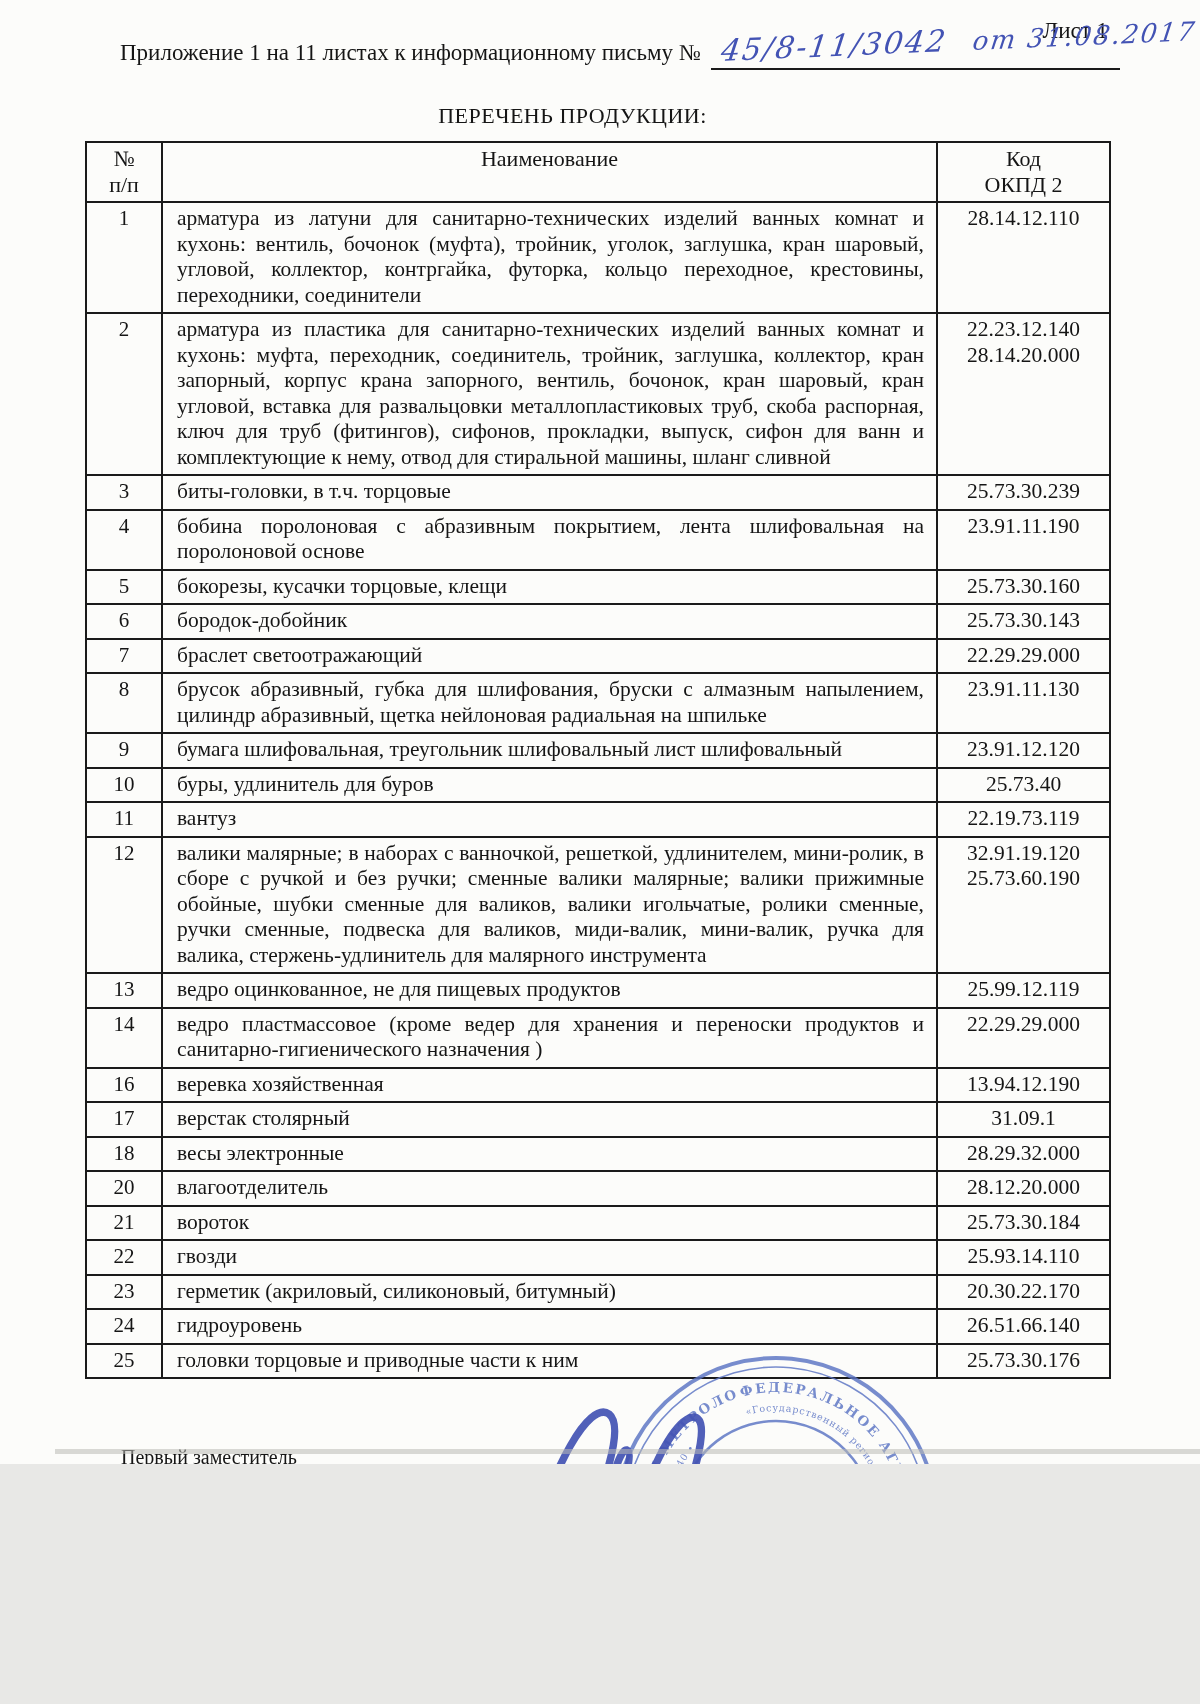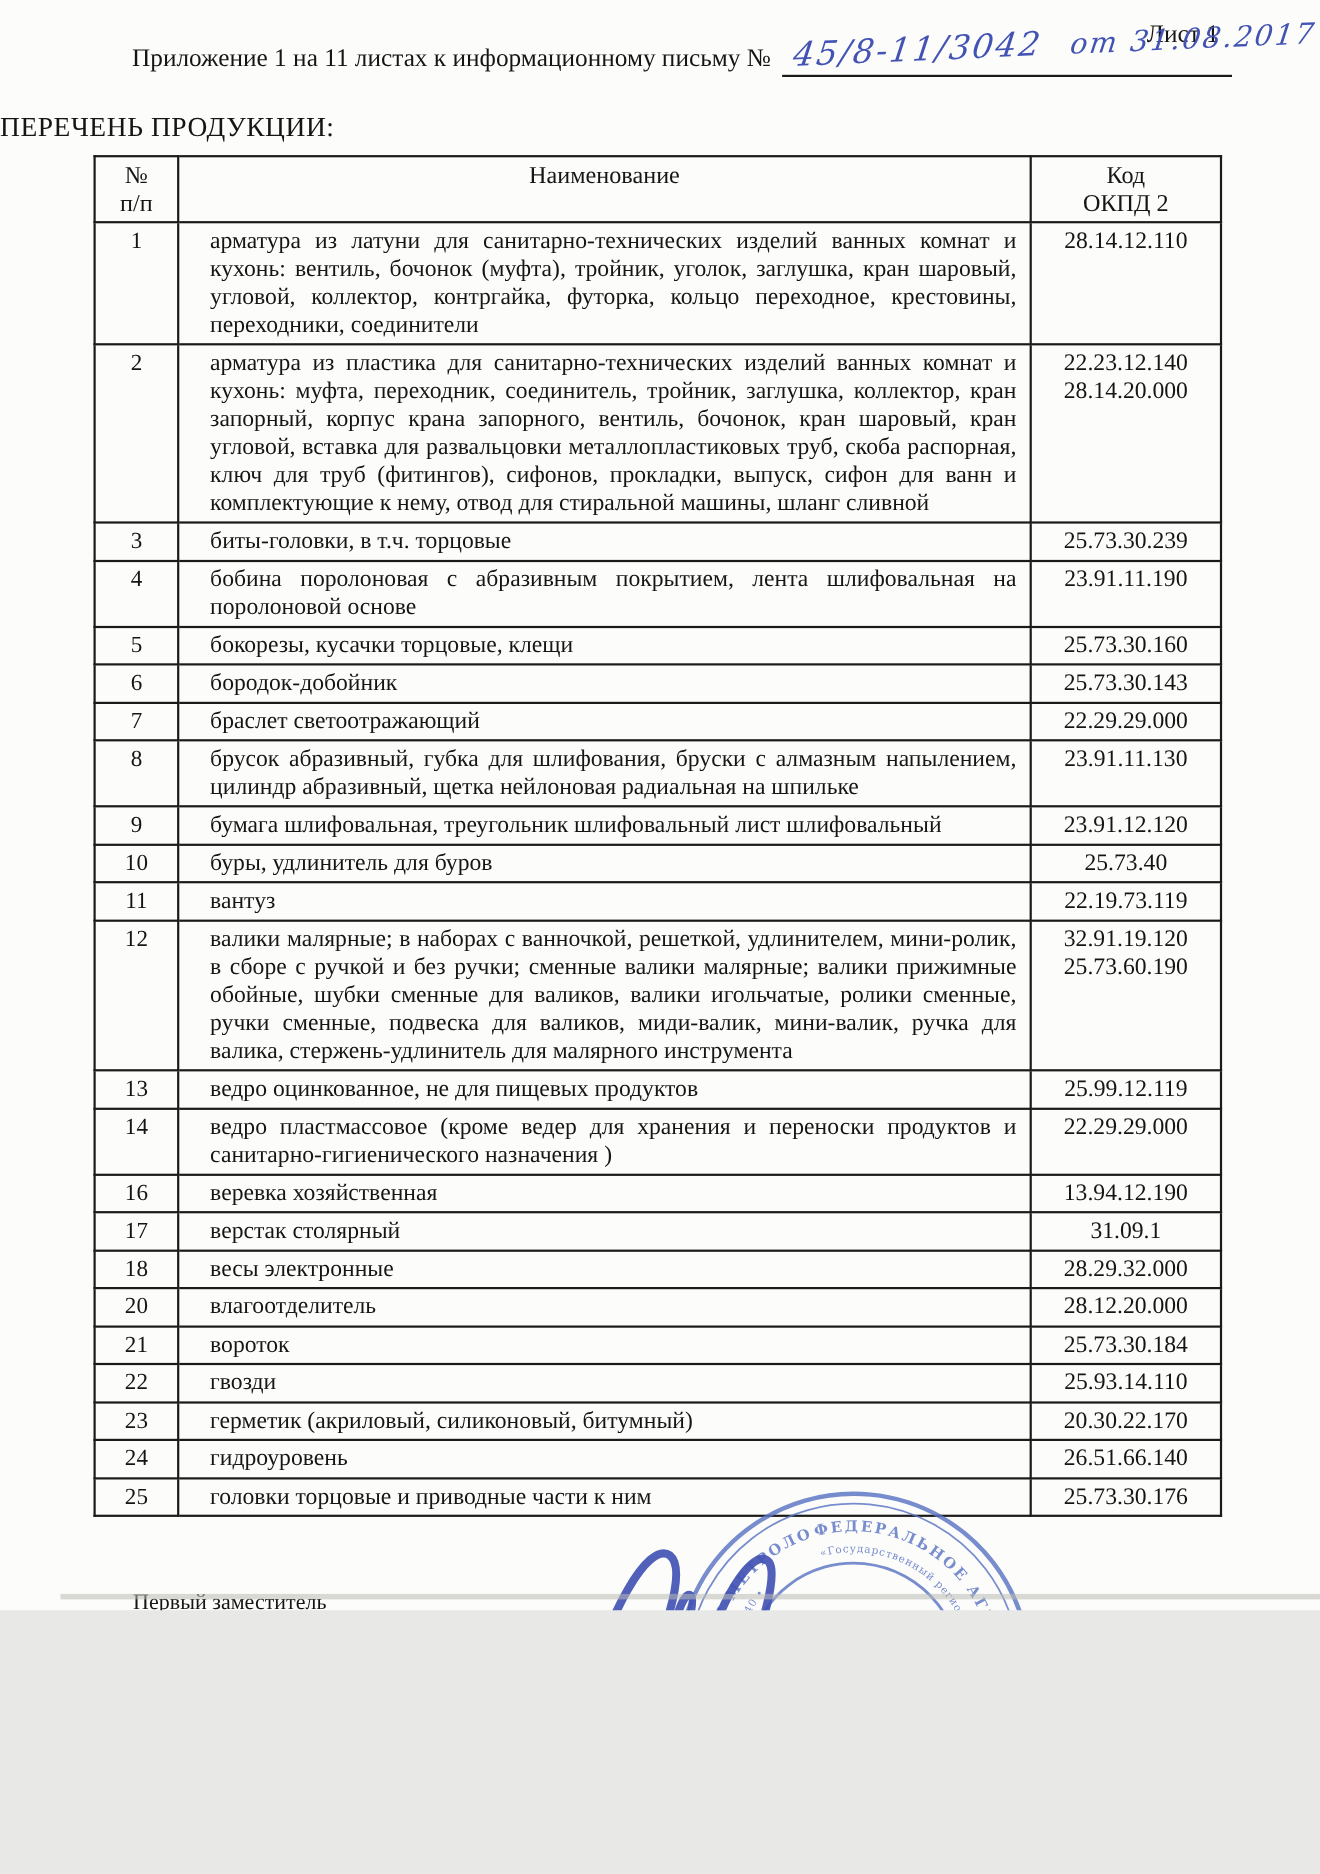--- a/index.html
+++ b/index.html
@@ -50,21 +50,22 @@
     color: #4353b4;
     transform: rotate(-2.5deg) skewX(-10deg);
     transform-origin: left bottom;
   }
   .handwritten .hw-date { margin-left: 26px; font-size: 26px; }
   .doc-title {
     position: absolute;
     top: 103px;
     left: 0;
     width: 1145px;
-    font-size: 25px;
+    text-align: center;
+    font-size: 22px;
     letter-spacing: 0.5px;
   }
   
   table.products {
     position: absolute;
     top: 141px;
     left: 85px;
     width: 1024px;
     border-collapse: collapse;
     table-layout: fixed;
@@ -87,21 +88,21 @@
   td.c-num {
     text-align: center;
     font-size: 21px;
     line-height: 25px;
     padding: 3px 2px;
   }
   td.c-name {
     text-align: justify;
     font-size: 21.5px;
     line-height: 25.5px;
-    padding: 3px 12px 4px 28px;
+    padding: 3px 12px 4px 14px;
   }
   td.c-code {
     text-align: center;
     font-size: 21.5px;
     line-height: 25.5px;
     padding: 3px 0;
   }
   
   .footer { position: absolute; left: 0; top: 1425px; width: 1200px; height: 280px; }
   .position-title { position: absolute; left: 121px; top: 12px; font-size: 20px; line-height: 40px; }

